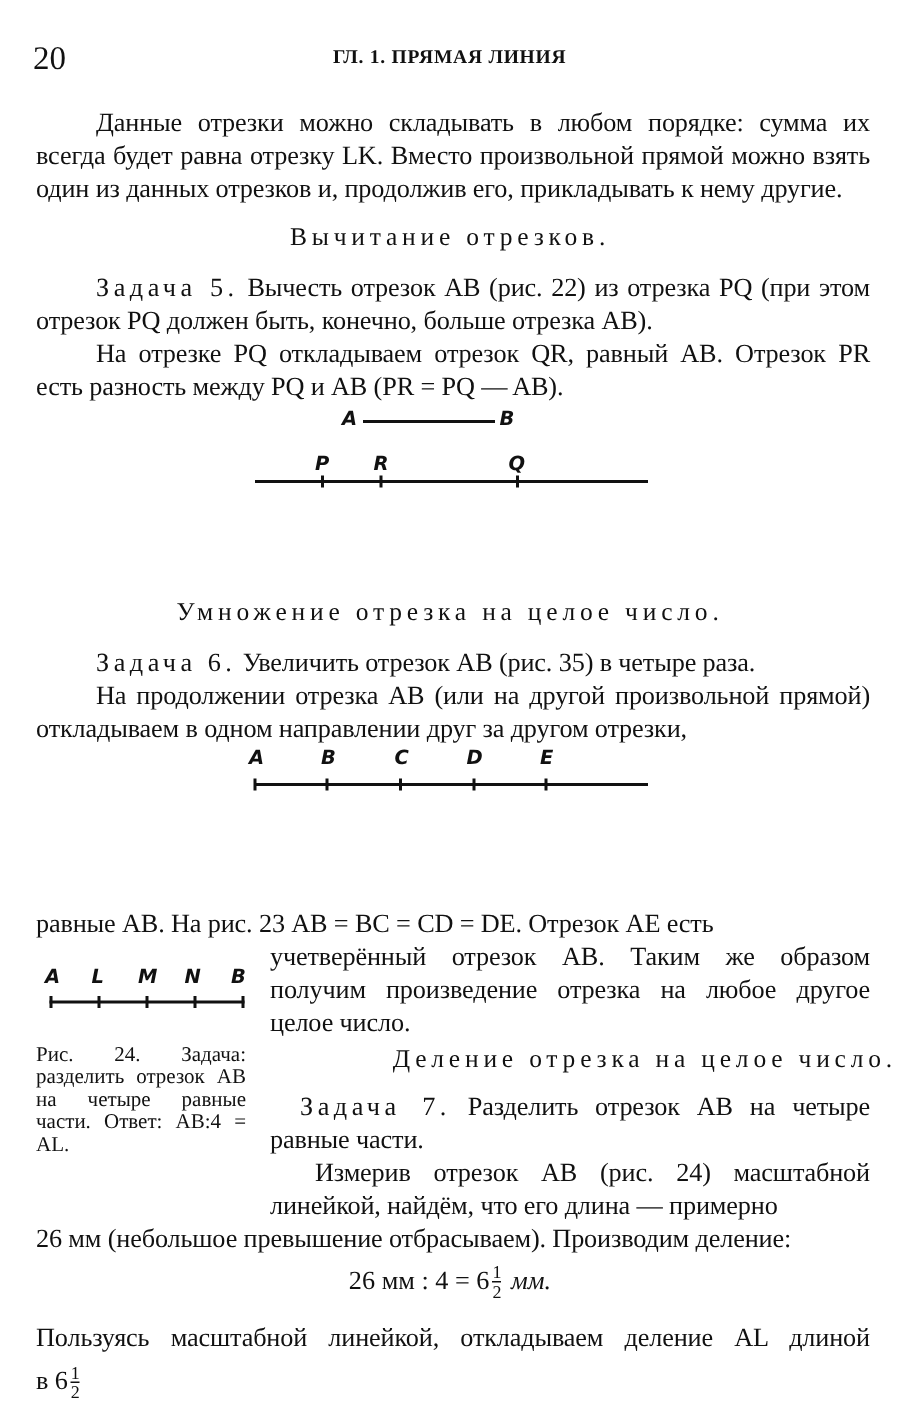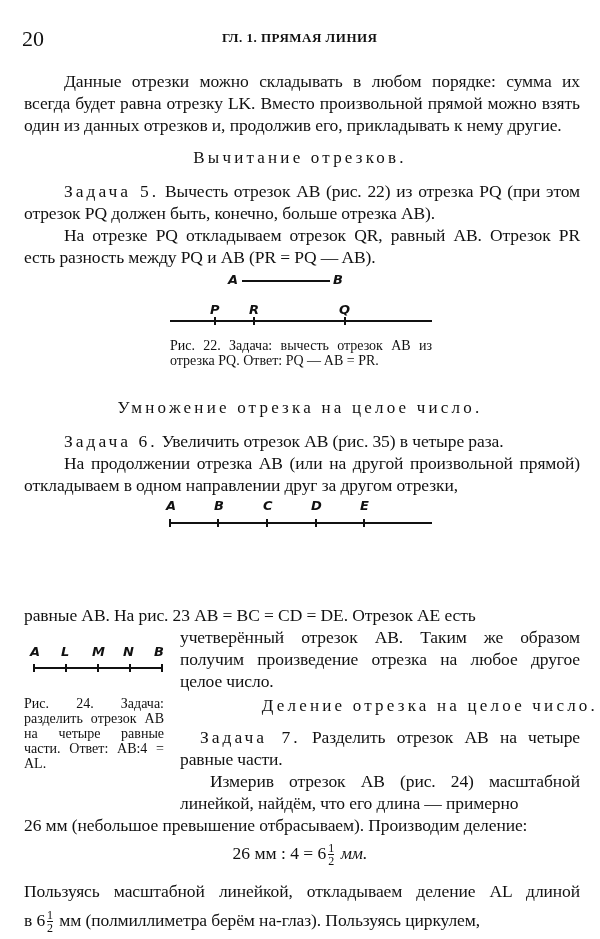--- a/index.html
+++ b/index.html
@@ -38,21 +38,20 @@
   <span class="abs lbl" style="left:78px;top:4px;">A</span>
   <div class="abs" style="left:92px;top:12px;width:88px;height:1.5px;background:#111;"></div>
   <span class="abs lbl" style="left:183px;top:4px;">B</span>
   <span class="abs lbl" style="left:60px;top:34px;">P</span>
   <span class="abs lbl" style="left:99px;top:34px;">R</span>
   <span class="abs lbl" style="left:189px;top:34px;">Q</span>
   <div class="abs line" style="left:20px;top:52px;width:262px;"></div>
   <div class="abs tick" style="left:64px;top:49px;"></div>
   <div class="abs tick" style="left:103px;top:49px;"></div>
   <div class="abs tick" style="left:194px;top:49px;"></div>
-  <div class="abs cap" style="left:20px;top:70px;width:262px;">Рис. 22. Задача: вычесть отрезок AB из отрезка PQ. Ответ: PQ — AB = PR.</div>
 </div>
 
 <div class="abs h" style="left:0;top:398px;width:600px;">Умножение отрезка на целое число.</div>
 <div class="abs p ind" style="left:24px;top:430px;width:556px;">
   <span class="sp">Задача 6.</span>
   <span>Увеличить отрезок AB (рис. 35) в четыре раза.</span>
 </div>
 <div class="abs p ind" style="left:24px;top:452px;width:556px;">На продолжении отрезка AB (или на другой произвольной прямой) откладываем в одном направлении друг за другом отрезки,</div>
 
 <div class="abs" style="left:150px;top:496px;width:300px;height:95px;">
@@ -96,14 +95,13 @@
 <div class="abs p" style="left:24px;top:814px;width:556px;">26 мм (небольшое превышение отбрасываем). Производим деление:</div>
 
 <div class="abs" style="left:0;top:838px;width:600px;text-align:center;font-size:17.5px;line-height:30px;">
   <span>26 мм : 4 = 6</span><span class="frac"><span class="n">1</span><span>2</span></span>
   <i>мм.</i>
 </div>
 
 <div class="abs p" style="left:24px;top:880px;width:556px;text-align-last:justify;">Пользуясь масштабной линейкой, откладываем деление AL длиной</div>
 <div class="abs p" style="left:24px;top:906px;width:556px;line-height:28px;">
   <span>в 6</span><span class="frac"><span class="n">1</span><span>2</span></span>
-  <span>мм (полмиллиметра берём на-глаз). Пользуясь циркулем,</span>
 </div>
 
 </body></html>

